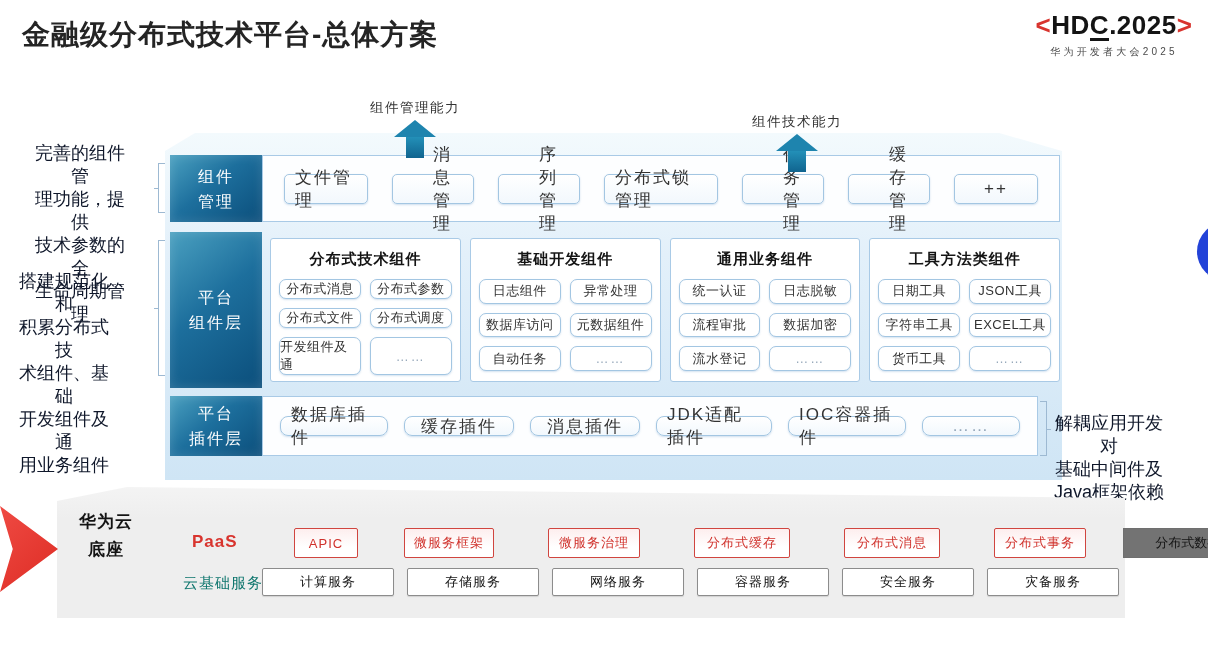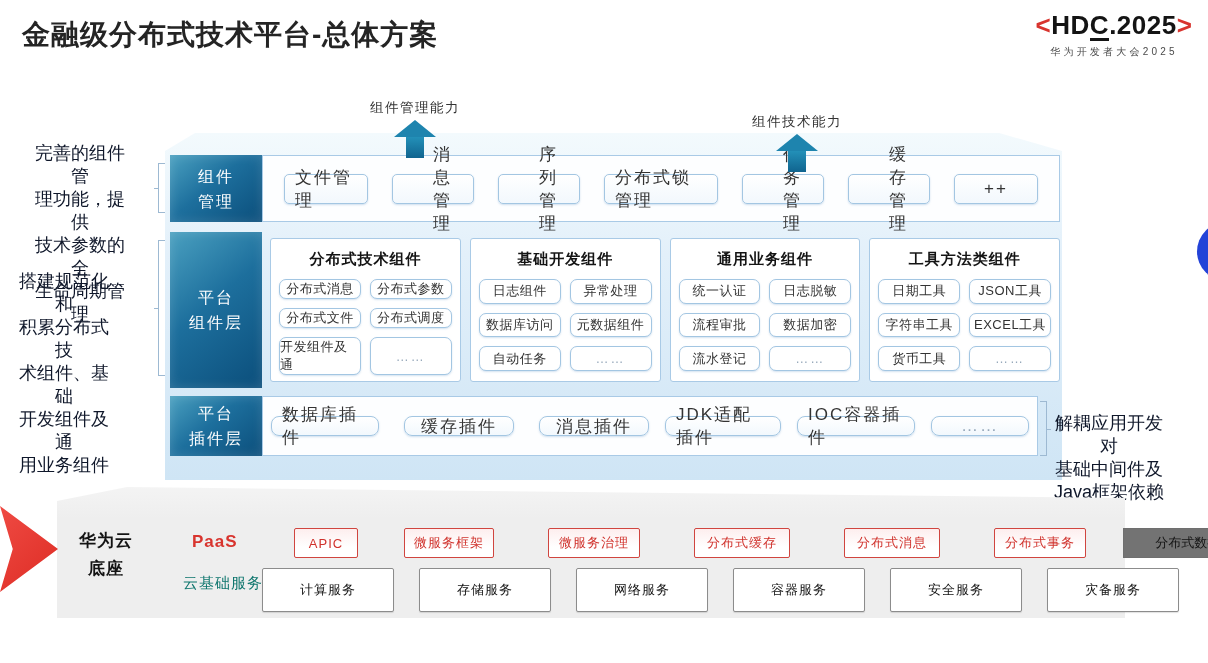--- a/index.html
+++ b/index.html
@@ -60,58 +60,58 @@
     display:flex; align-items:center; justify-content:center; }
   .row-mgmt .layer-box { gap:24px; }
   .row-plugin .layer-box { gap:16px; }
 
   .chip { background:linear-gradient(180deg,#ffffff,#f2f8fd); border:1px solid #a3c6e2;
     border-radius:5px; height:30px; display:flex; align-items:center; justify-content:center;
     font-size:17px; color:#333; letter-spacing:2px; padding:0 10px;
     box-shadow:0 1px 2px rgba(100,150,200,.3); }
   .row-plugin .chip { height:20px; border-radius:8px; }
   .w84{width:84px;} .w82{width:82px;padding-left:40px;} .w114{width:114px;}
-  .pw108{width:108px;} .pw110{width:110px;margin-left:9px;} .pw116{width:116px;} .pw118{width:118px;} .pw98{width:98px;}
+  .pw108{width:108px;} .pw110{width:110px;} .pw116{width:116px;} .pw118{width:118px;} .pw98{width:98px;}
 
   
   .cols { flex:1; display:flex; gap:9px; margin-left:8px; padding:6px 0; }
   .col { flex:1; background:#fff; border:1px solid #a9cae6; border-radius:3px;
     padding:8px 8px 10px; display:flex; flex-direction:column; }
   .col-header { text-align:center; font-weight:bold; font-size:15px; color:#141414;
     letter-spacing:1px; margin:3px 0 10px; }
   .col-grid { display:grid; grid-template-columns:1fr 1fr; gap:9px; flex:1; }
   .cell { border:1px solid #a3c6e2; border-radius:7px; background:#fff;
     display:flex; align-items:center; justify-content:center; font-size:13px; color:#333;
     letter-spacing:.5px; box-shadow:0 1px 2px rgba(100,150,200,.28); }
   .muted { color:#97a9bb; letter-spacing:2px; }
 
   
   .panel { position:absolute; left:57px; top:485px; width:1068px; height:133px;
     background:linear-gradient(180deg,#f4f4f4,#eeeeee 25%);
     clip-path:polygon(0 16px,70px 2px,100% 13px,100% 100%,0 100%); }
   .red-arrow { position:absolute; left:0; top:506px; width:58px; height:86px;
     background:linear-gradient(135deg,#ef4a43,#dd2c24);
     clip-path:polygon(0 0,100% 50%,0 100%,22% 50%); }
-  .foundation-label { position:absolute; left:68px; top:527px; width:76px; text-align:center;
+  .foundation-label { position:absolute; left:68px; top:508px; width:76px; text-align:center;
     font-size:17px; font-weight:bold; color:#141414; line-height:28px; letter-spacing:1px; }
   .paas-label { position:absolute; left:192px; top:532px; font-size:17px; font-weight:bold;
     color:#d8342e; letter-spacing:1px; }
   .cloud-label { position:absolute; left:183px; top:574px; font-size:15px; color:#0f766e; letter-spacing:1px; }
 
   .paas-row { position:absolute; left:262px; top:528px; height:30px; display:flex; align-items:stretch; }
   .rchip { border:1px solid #d0453f; color:#d0322c; font-size:13px; letter-spacing:1px;
     background:linear-gradient(180deg,#fdeeee,#ffffff 65%); border-radius:2px;
     display:flex; align-items:center; justify-content:center;margin-left:32px; }
   .r1{width:64px; margin-right:14px;} .r2{width:90px; margin-right:22px;}
   .r3{width:92px; margin-right:22px;} .r4{width:96px; margin-right:22px;}
   .r5{width:96px; margin-right:22px;} .r6{width:92px; margin-right:37px;}
   .dbchip { width:224px; border:1px solid #6f6f6f; color:#141414; background:#737373;
     font-size:13px; display:flex; align-items:center; justify-content:center; }
 
-  .cloud-row { position:absolute; left:262px; top:568px; height:44px; display:flex; gap:25px; }
+  .cloud-row { position:absolute; left:262px; top:568px; height:28px; display:flex; gap:13px; }
   .gchip { width:132px; border:1px solid #8c8c8c; background:#fff; color:#141414;
     font-size:13px; letter-spacing:1px; border-radius:2px;
     display:flex; align-items:center; justify-content:center; box-shadow:0 1px 1px rgba(0,0,0,.12); }
 
   .side-circle { position:absolute; left:1197px; top:222px; width:59px; height:59px;
     border-radius:50%; background:#2343d8; }
 </style>
 </head>
 <body>
 

